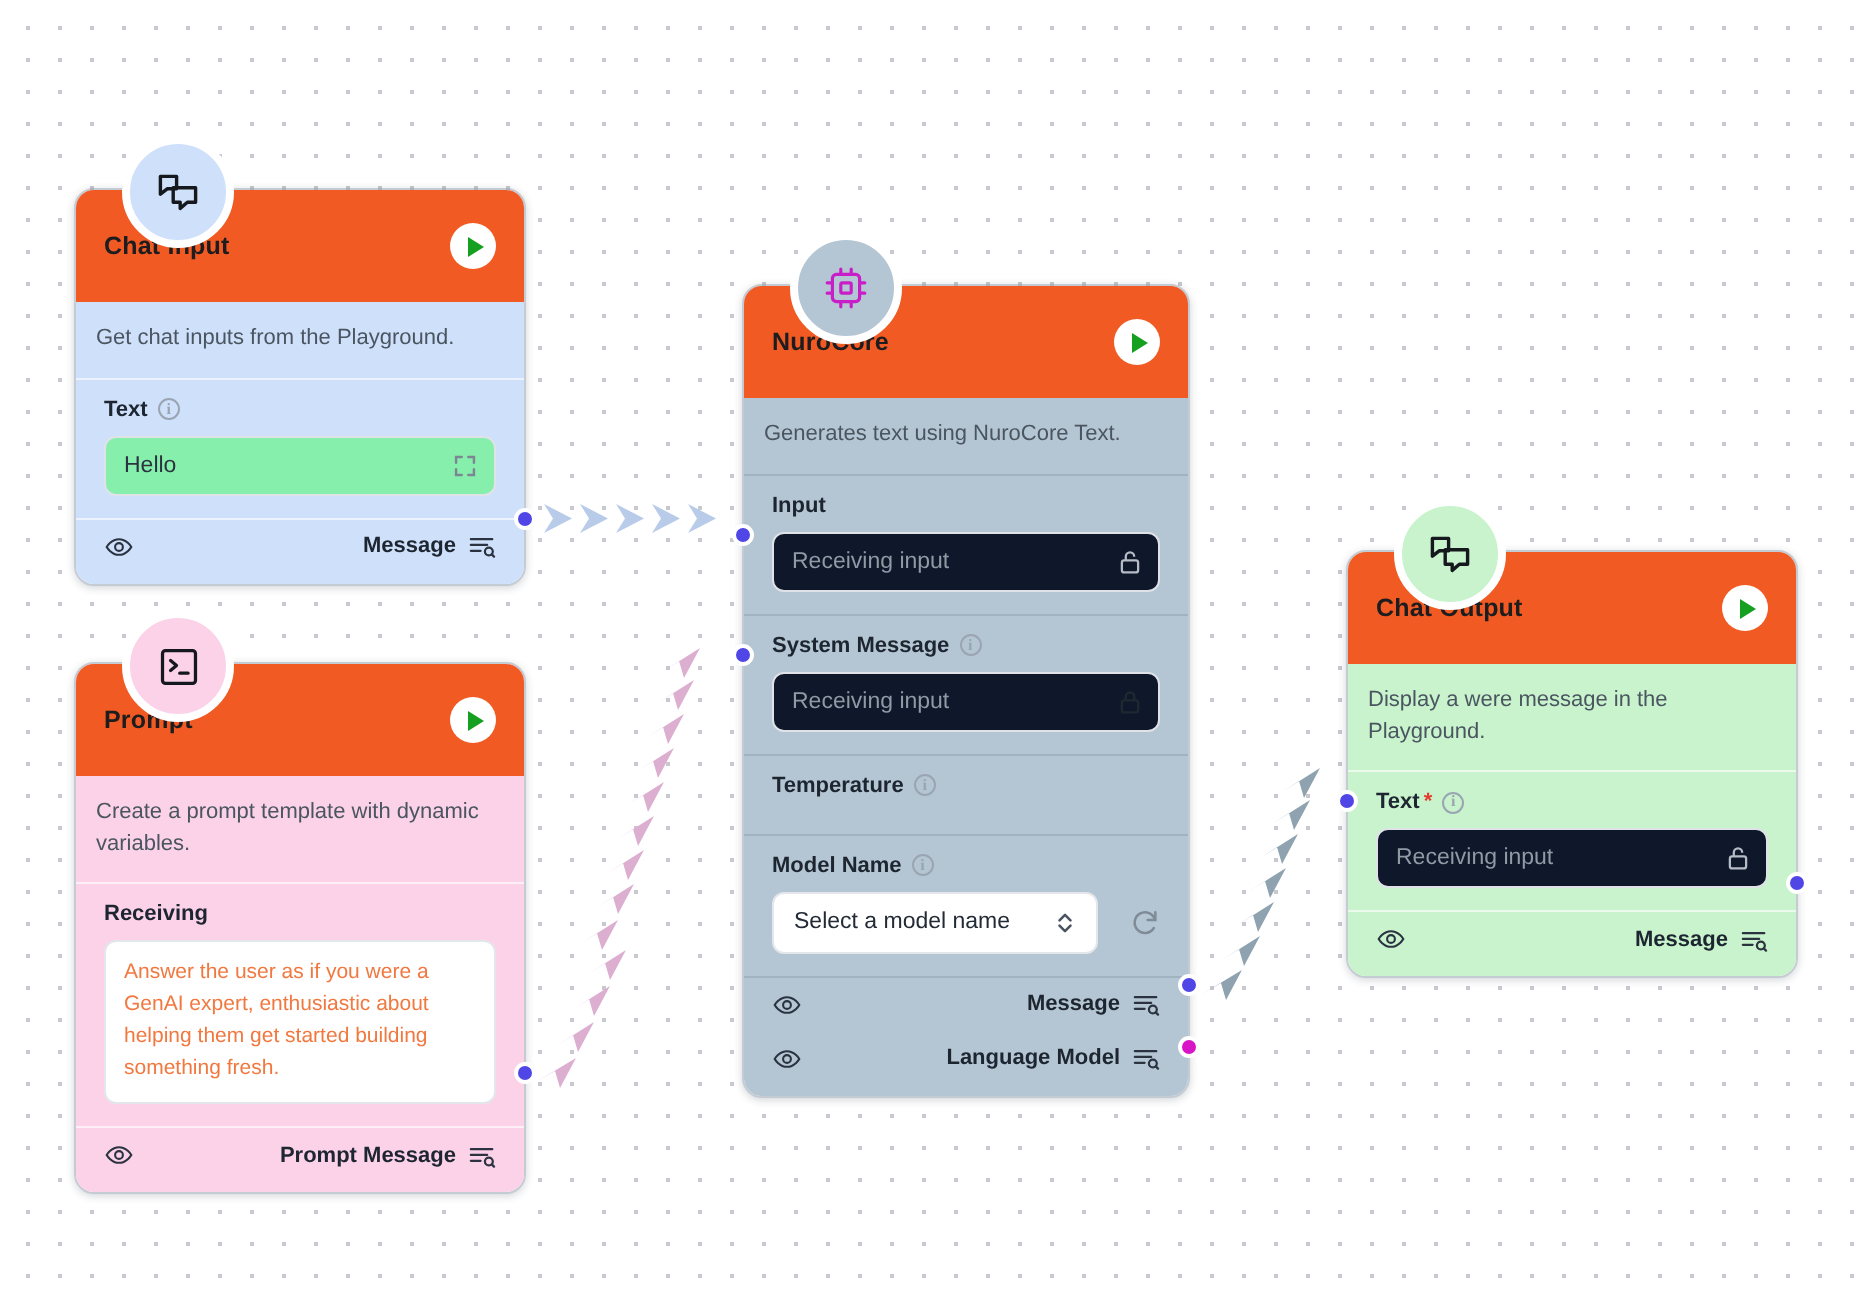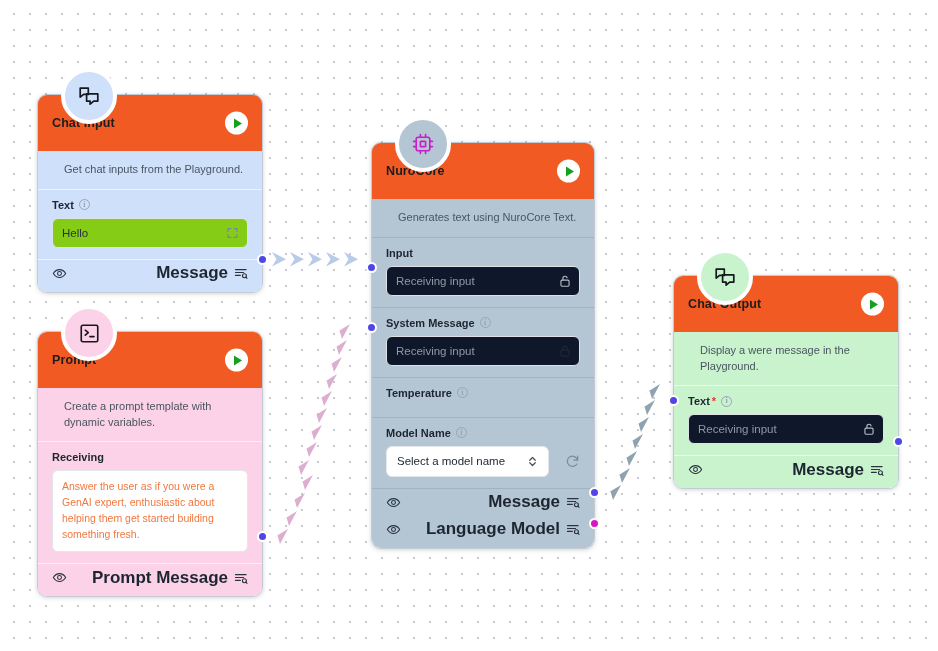--- a/index.html
+++ b/index.html
@@ -75,42 +75,42 @@
     width: 48px; height: 48px;
     border-radius: 50%;
     border: 4px solid #ffffff;
     display: flex; align-items: center; justify-content: center;
     z-index: 6;
     box-sizing: content-box;
   }
   .node-desc {
     font-size: 11px;
     color: #4a5560;
-    padding: 11px 14px 11px 26px;
+    padding: 11px 14px 11px 10px;
     line-height: 1.42;
   }
   .sep { height: 1px; background: rgba(255,255,255,.62); }
   .sep-dark { height: 1px; background: rgba(120,135,150,.30); }
 
   .field { padding: 9px 14px 11px 14px; position: relative; }
   .field-label {
     font-size: 11px; font-weight: 700; color: #1d2530;
     display: flex; align-items: center; gap: 5px;
     margin-bottom: 7px;
   }
   .req { color: #e23b2e; font-weight: 700; margin-left: -3px; }
   .info-i {
     width: 11px; height: 11px; border-radius: 50%;
     border: 1px solid #9aa5b1;
     color: #9aa5b1; font-size: 8px; font-style: normal;
     display: inline-flex; align-items: center; justify-content: center;
     line-height: 1; font-family: "Liberation Serif", serif;
   }
   .inp {
-    background: #84cc16;
+    background: #86efac;
     border: 1px solid #dfe3e8;
     border-radius: 6px;
     height: 30px;
     display: flex; align-items: center;
     padding: 0 9px;
     font-size: 11.5px;
     color: #2c3440;
     position: relative;
   }
   .inp.locked { background: #0f172a; }
@@ -158,21 +158,21 @@
 
   
   .port-row {
     display: flex; align-items: center;
     padding: 0 14px;
     height: 27px;
     position: relative;
   }
   .port-label {
     margin-left: auto;
-    font-size: 17px; font-weight: 700; color: #1d2530;
+    font-size: 11px; font-weight: 700; color: #1d2530;
     display: flex; align-items: center; gap: 6px;
   }
   .foot-pad { height: 5px; }
 
   
   .handle {
     position: absolute;
     width: 11px; height: 11px;
     border-radius: 50%;
     border: 2px solid #ffffff;

